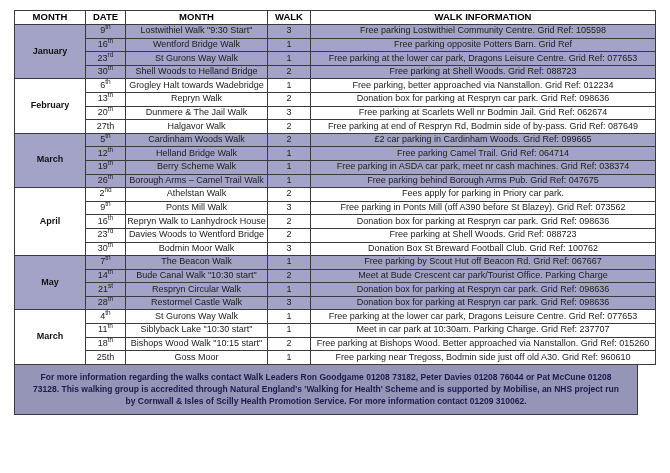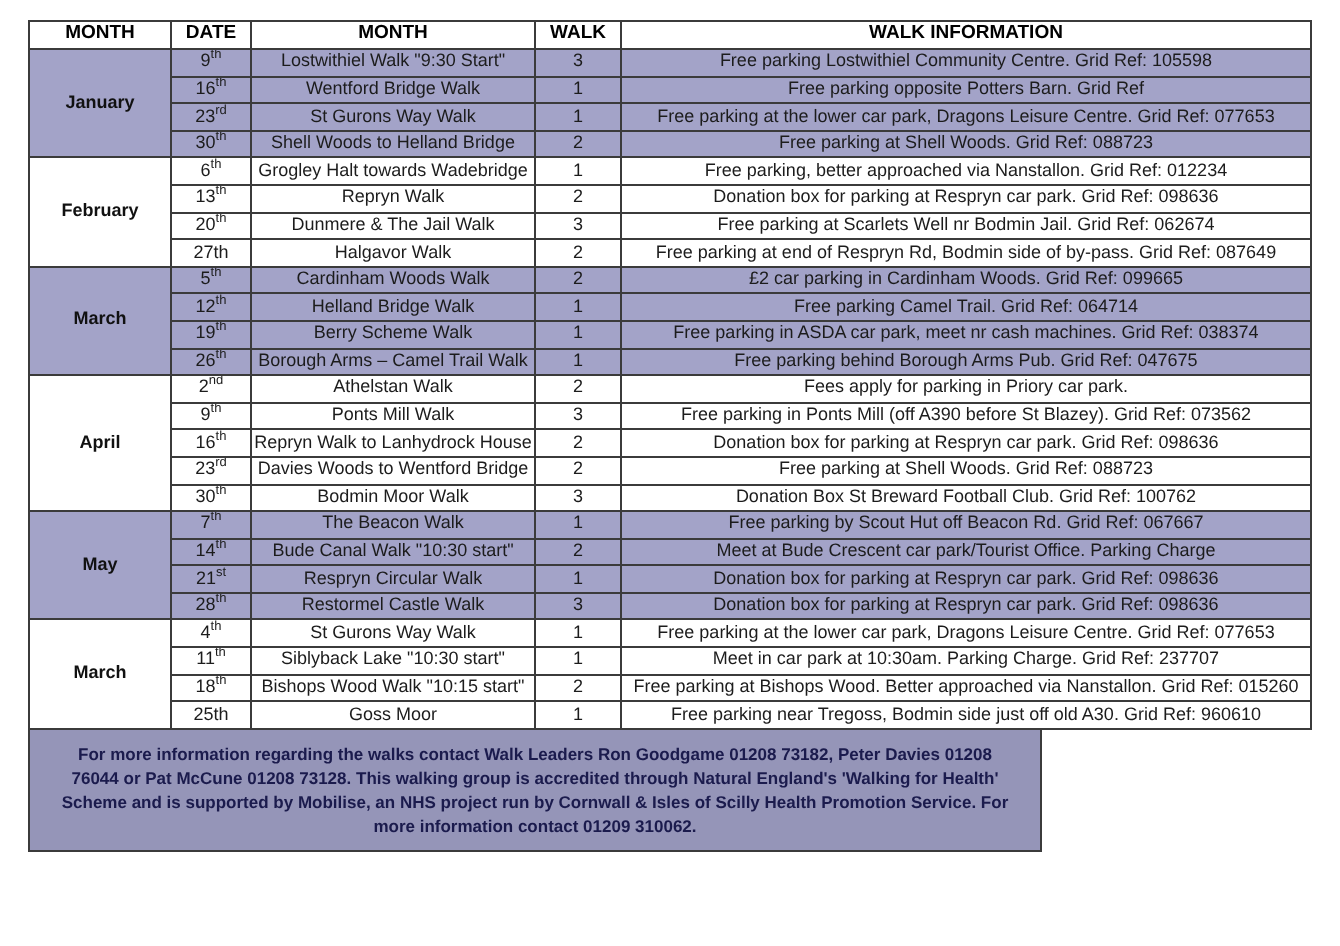--- a/index.html
+++ b/index.html
@@ -23,21 +23,21 @@
     text-align:center;vertical-align:middle;
     font-size:9px;color:#1c1c1c;
     height:13.6px;line-height:1.1;
     padding:0 1px;overflow:hidden;white-space:nowrap;
   }
   th{font-weight:bold;font-size:9.5px;color:#000;height:14px;background:#fff;}
   tr.band td{background:var(--band);}
   td.month-cell{font-weight:bold;color:#111;margin-top:40px;}
   sup{font-size:6.5px;line-height:0;vertical-align:super;}
   .footer-note{
-    width:507px;margin-top:-1px;
+    width:624px;margin-top:-1px;
     background:var(--footer-bg);
     border:1px solid var(--border);
     padding:7px 14px 6px 14px;
     text-align:center;
     font-size:8.5px;font-weight:bold;
     color:var(--footer-text);
     line-height:1.4;
     min-height:46px;
   }
 </style>

